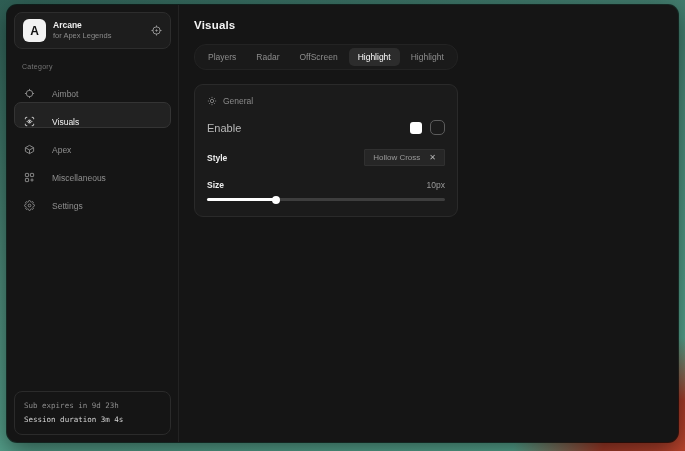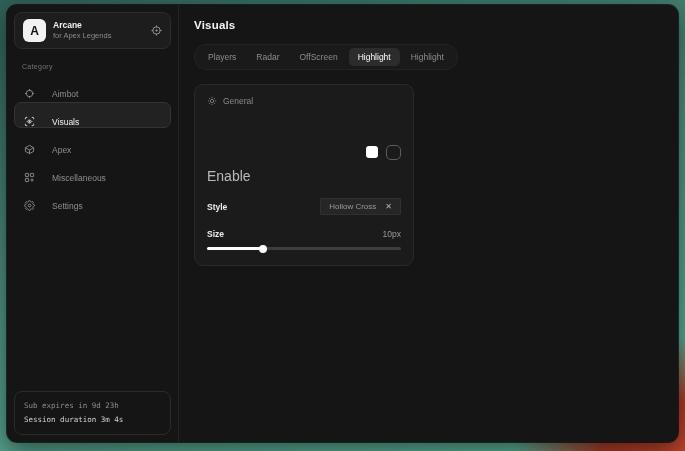--- a/index.html
+++ b/index.html
@@ -64,28 +64,28 @@
     margin-top: 13px; display: inline-flex; align-items: center; gap: 2px;
     background: #1a1a1a; border: 1px solid #232323; border-radius: 12px; padding: 3px 4px;
   }
   .tab {
     padding: 4px 9px; font-size: 8.5px; color: #8d8d8d; border-radius: 5px;
     white-space: nowrap; cursor: default;
   }
   .tab.active { background: #2c2c2c; color: #ffffff; }
   
   .panel {
-    width: 220px; margin-top: 14px;
+    width: 264px; margin-top: 14px;
     background: #1b1b1b; border: 1px solid #2a2a2a; border-radius: 9px;
     padding: 11px 12px 15px;
   }
   .panel-head { display: flex; align-items: center; gap: 6px; color: #8b8b8b; font-size: 8.5px; }
   .panel-head .picon { display: flex; color: #8b8b8b; }
   .row { display: flex; align-items: center; justify-content: space-between; margin-top: 14px; }
-  .lbl-dim { color: #b9b9b9; font-size: 14px; margin-top: 48px; }
+  .lbl-dim { color: #b9b9b9; font-size: 11px; }
   .lbl { color: #ededed; font-size: 8.5px; font-weight: 700; }
   .val { color: #9a9a9a; font-size: 8.5px; }
   .enable-controls { display: flex; align-items: center; gap: 8px; }
   .checkbox { width: 12px; height: 12px; border-radius: 3px; background: #ffffff; }
   .keybind { width: 15px; height: 15px; border-radius: 5px; border: 1px solid #5c5c5c; background: transparent; }
   .chip {
     display: flex; align-items: center; gap: 9px;
     background: #262626; border: 1px solid #303030; border-radius: 1px;
     padding: 3px 8px; color: #9a9a9a; font-size: 8px;
   }

